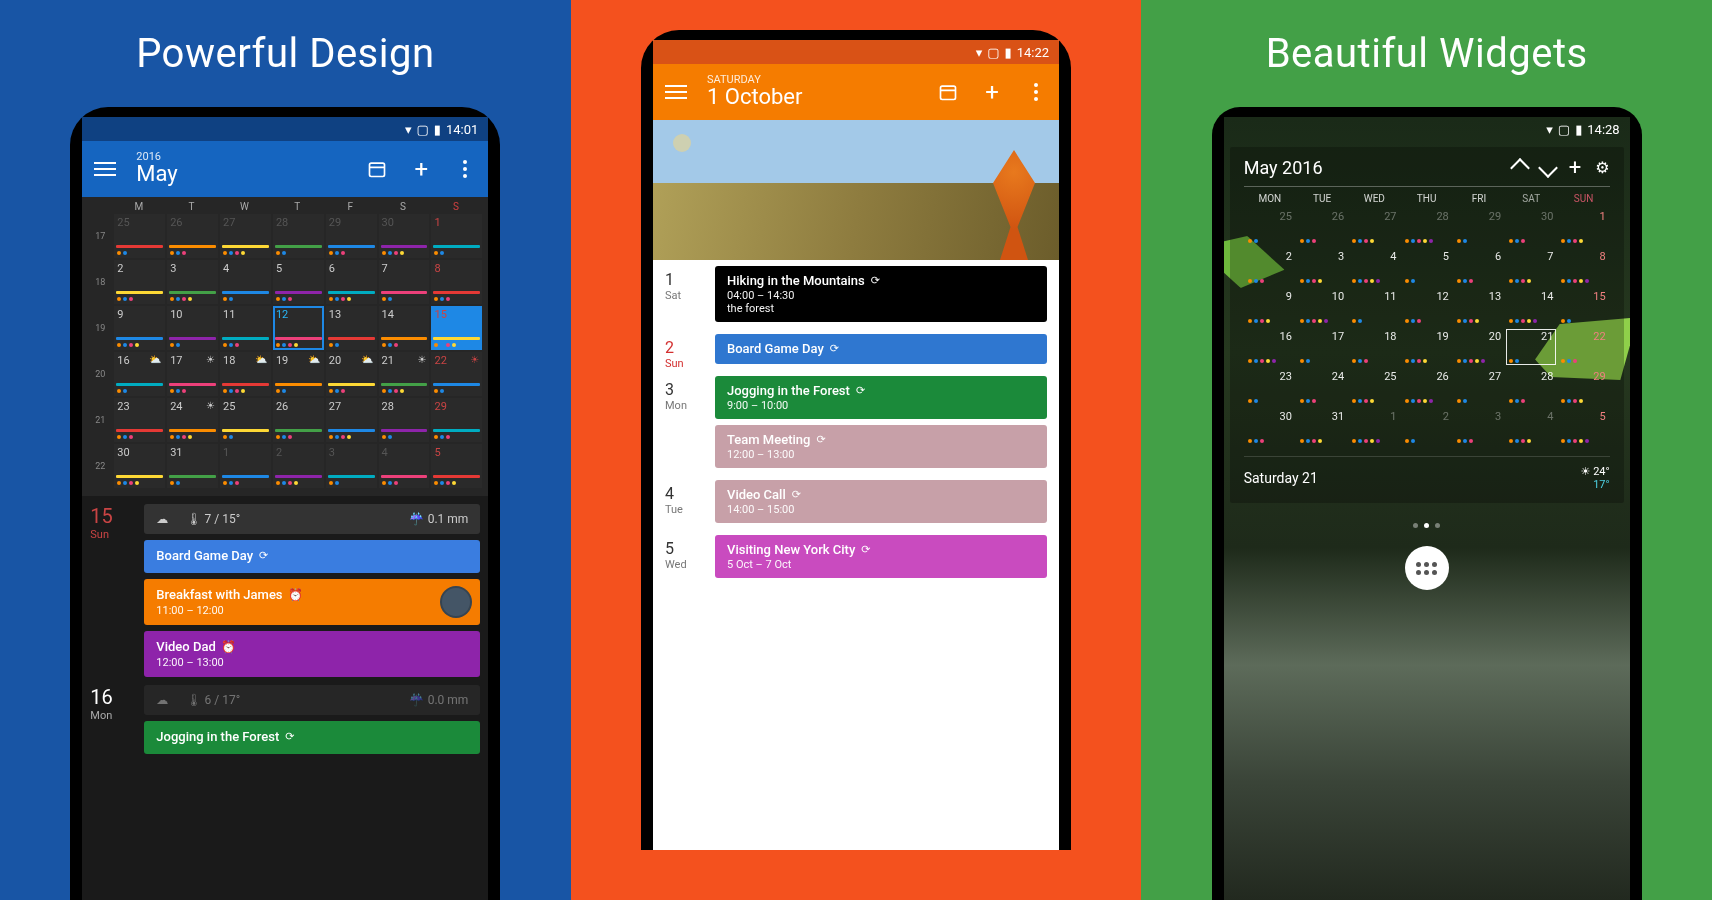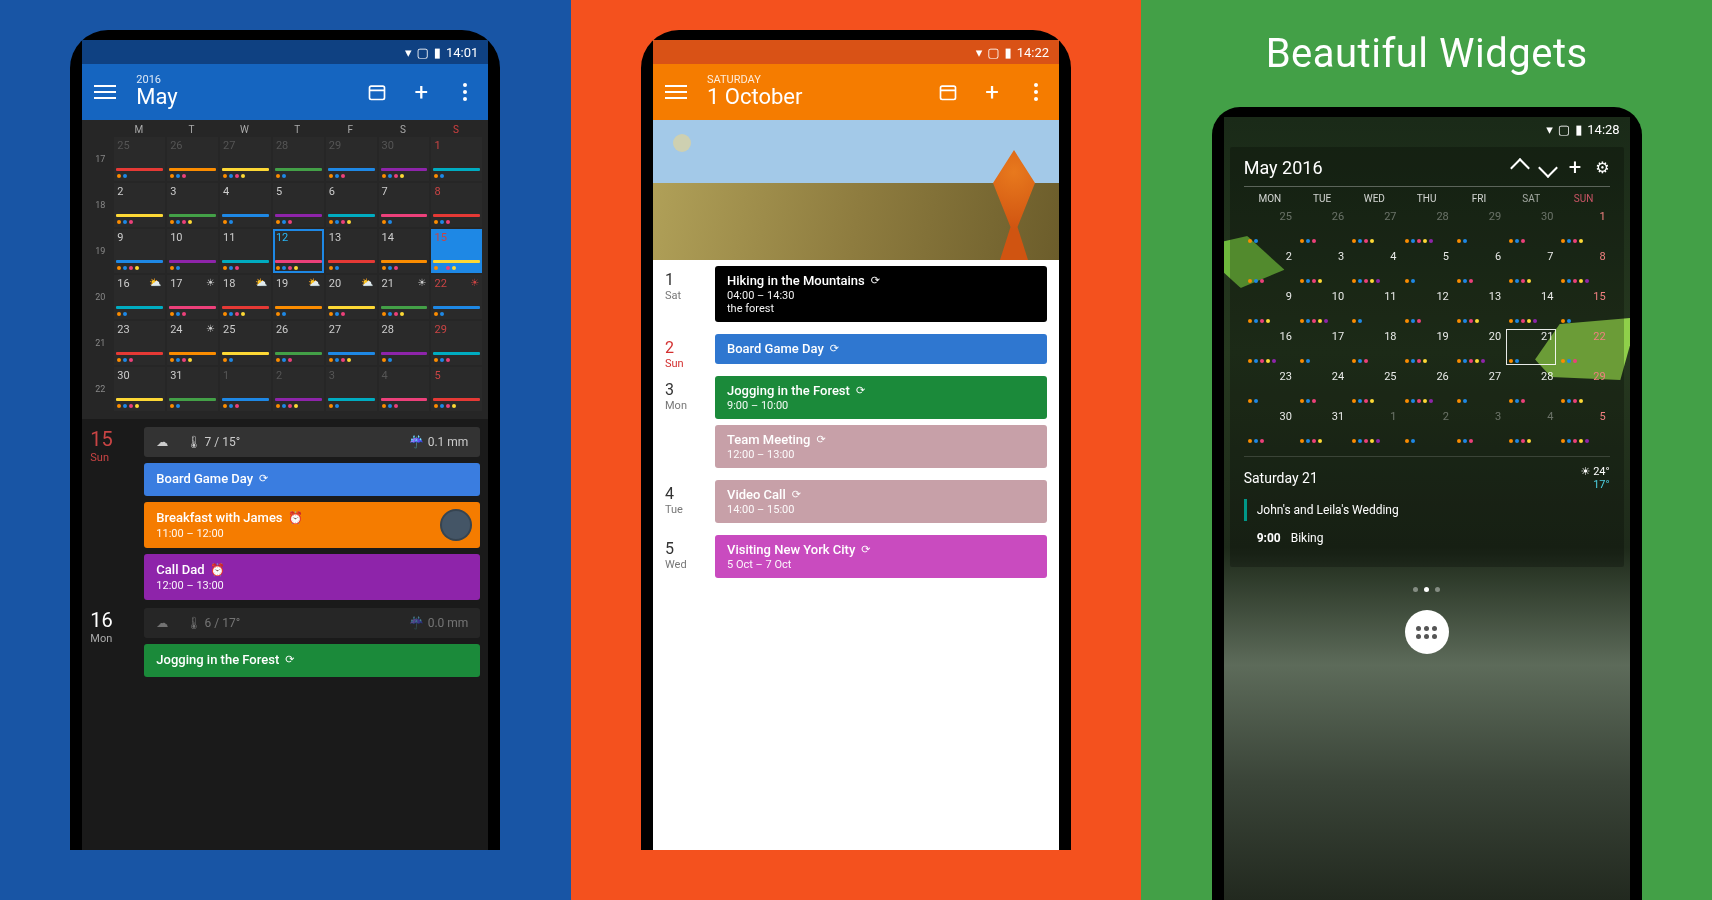--- a/index.html
+++ b/index.html
@@ -115,20 +115,21 @@
   .drawer .grid { display:grid; grid-template-columns:repeat(3,5px); grid-template-rows:repeat(2,5px); gap:3px;}
   .drawer .grid span{background:#555;border-radius:50%;}
 
   .sync-icon { font-size:11px; }
   .alarm-icon { font-size:12px; }
 </style>
 </head>
 <body>
 
 <div class="panel panel-1">
+  <div class="panel-title">Powerful Design</div>
   <div class="phone">
     <div class="screen screen-1">
       <div class="statusbar">
         <span class="icon">▾</span>
         <span class="icon">▢</span>
         <span class="icon">▮</span>
         <span>14:01</span>
       </div>
       <div class="appbar">
         <div class="hamburger">
@@ -416,21 +417,21 @@
               <div class="evt" style="background:#f57c00">
                 <div class="t">
                   <span>Breakfast with James</span>
                   <span class="alarm-icon">⏰</span>
                 </div>
                 <div class="sub">11:00 – 12:00</div>
                 <div class="avatar"></div>
               </div>
               <div class="evt" style="background:#8e24aa">
                 <div class="t">
-                  <span>Call Dad</span>
+                  <span>Video Dad</span>
                   <span class="alarm-icon">⏰</span>
                 </div>
                 <div class="sub">12:00 – 13:00</div>
               </div>
             </div>
           </div>
           <div class="agenda-day">
             <div class="agenda-date ">
               <div class="num">16</div>
               <div class="wd">Mon</div>
@@ -860,29 +861,20 @@
             </div>
           </div>
         <div class="selday">
           <div class="name">Saturday 21</div>
           <div class="wthr">
             <span>☀</span>
             <span>24°</span><br>
             <span class="lo">17°</span>
           </div>
         </div>
-        <div class="wevts">
-          <div class="wevt">
-            <span>John's and Leila's Wedding</span>
-          </div>
-          <div class="wevt row2">
-            <b>9:00</b>
-            <span>Biking</span>
-          </div>
-        </div>
       </div>
       <div class="pager">
         <span></span>
           <span class="on"></span>
           <span></span>
       </div>
       <div class="drawer">
         <div class="grid">
             <span></span>
             <span></span>

